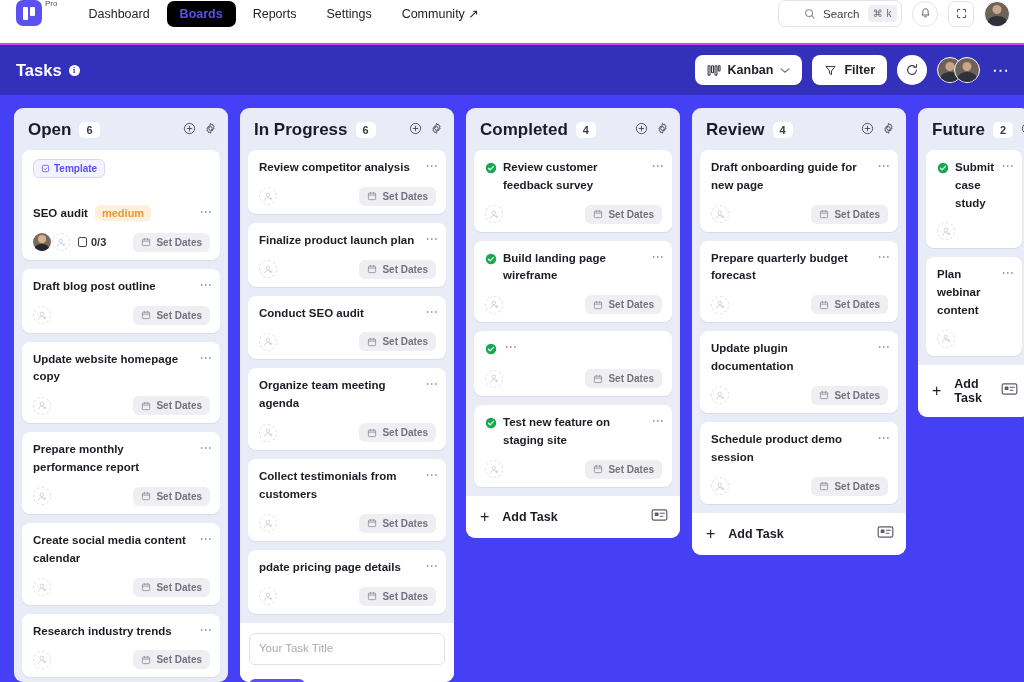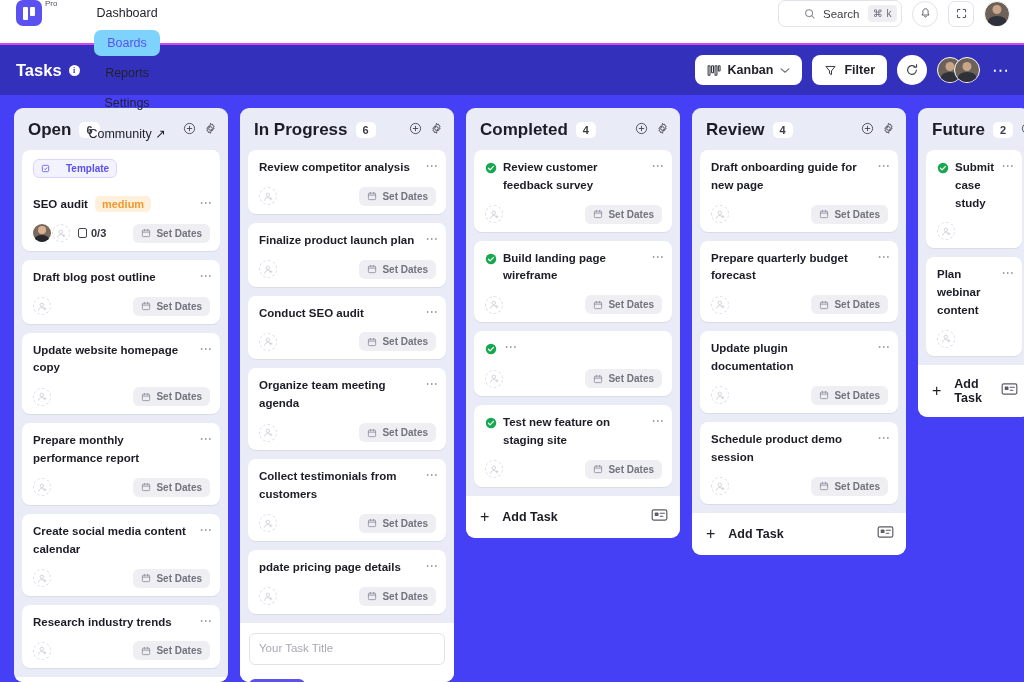--- a/index.html
+++ b/index.html
@@ -24,26 +24,26 @@
   .logo {
     width: 26px; height: 26px; border-radius: 7px;
     background: #5b50f0; position: relative;
     display: flex; align-items: center; justify-content: center;
   }
   .logo i { display: block; background: #fff; border-radius: 1px; }
   .logo i.a { width: 5px; height: 13px; margin-right: 2px; }
   .logo i.b { width: 5px; height: 9px; align-self: flex-start; margin-top: 7px; }
   .logo-pro { font-size: 8px; color: #52525e; margin-left: 3px; margin-top: -1px; }
 
-  .nav-links { display: flex; align-items: center; gap: 4px; flex-direction: column; }
+  .nav-links { display: flex; align-items: center; gap: 4px; }
   .nav-link {
     font-size: 12.5px; color: #22222c; padding: 6px 13px;
     border-radius: 7px; cursor: pointer; white-space: nowrap;
   }
-  .nav-link.active { color: #5b50f0; background: #7dd3fc; font-weight: normal; }
+  .nav-link.active { color: #5b50f0; background: #000000; font-weight: bold; }
 
   .nav-right { margin-left: auto; display: flex; align-items: center; gap: 10px; }
   .search-box {
     width: 124px; height: 27px; border: 1px solid #e2e2ea; border-radius: 7px;
     display: flex; align-items: center; padding: 0 4px 0 25px; gap: 7px;
     background: #fff;
   }
   .search-box .ph { font-size: 11.5px; color: #3c3c47; flex: 1; }
   .kbd {
     background: #eeeef3; border-radius: 4px; font-size: 10px; color: #6a6a77;
@@ -133,24 +133,24 @@
   .card-title {
     font-size: 11.5px; color: #1c1c27; font-weight: bold;
     line-height: 1.55; flex: 1; padding-right: 4px;
   }
   .kebab {
     color: #4a4a58; font-size: 12px; line-height: 9px; letter-spacing: 0;
     width: 12px; text-align: center; cursor: pointer; flex: none;
     writing-mode: vertical-rl; margin-top: 1px;
   }
   .badge-template {
-    display: inline-flex; align-items: center; gap: 16px;
+    display: inline-flex; align-items: center; gap: 4px;
     border: 1px solid #d9d6fb; background: #f3f2ff; color: #5b50f0;
     font-size: 10px; border-radius: 6px; padding: 3px 7px; font-weight: bold;
-    margin-bottom: 18px;
+    margin-bottom: 27px;
   }
   .tag-medium {
     background: #fff0dc; color: #f2972c; font-size: 11px; font-weight: bold;
     border-radius: 5px; padding: 2px 7px; margin-left: 7px;
   }
   .card-foot {
     display: flex; align-items: center; margin-top: 10px; gap: 8px;
   }
   .ava-ph {
     width: 18px; height: 18px; border-radius: 50%; border: 1px dashed #dcdce6;

